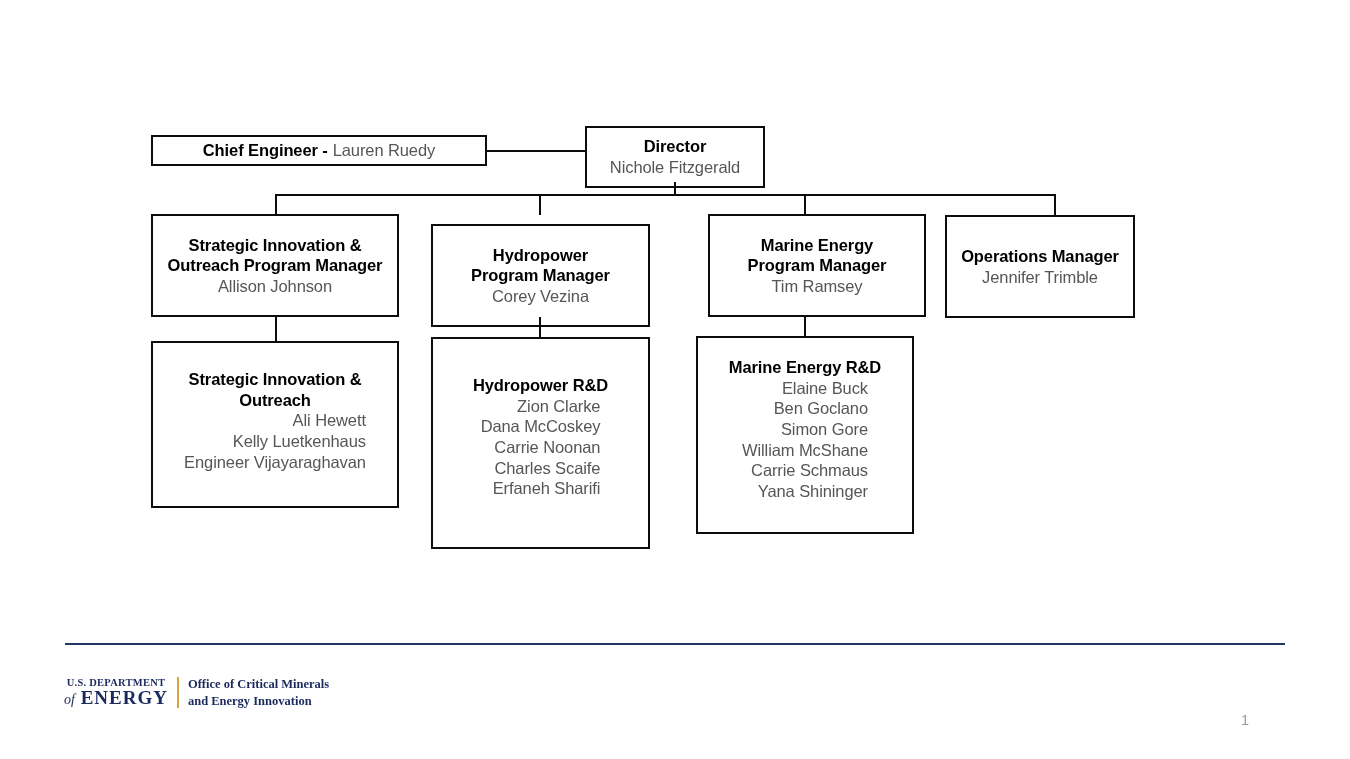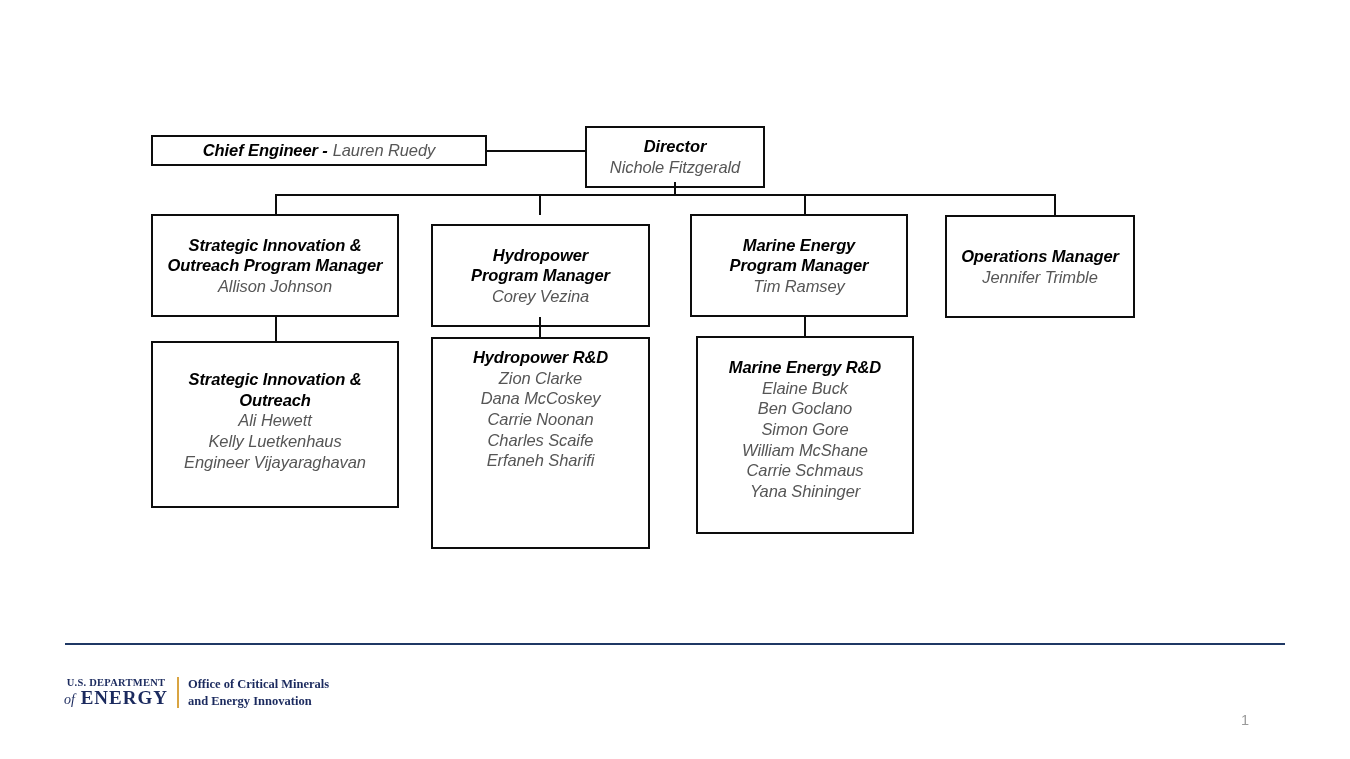--- a/index.html
+++ b/index.html
@@ -26,24 +26,23 @@
   
   .box {
     position: absolute;
     box-sizing: border-box;
     border: 2px solid #0d0d0d;
     background: #ffffff;
     display: flex;
     flex-direction: column;
     align-items: center;
     justify-content: center;
-    text-align: center;
+    text-align: right;
     line-height: 1.25;
     padding: 4px 6px;
-    font-style: italic;
   }
   .box .title {
     font-weight: bold;
     color: #000000;
     font-size: 16.5px;
     letter-spacing: -0.1px;
   }
   .box .name {
     font-weight: normal;
     color: #565656;
@@ -63,21 +62,21 @@
     justify-content: center;
     gap: 5px;
   }
 
   
   .box.roster-box {
     justify-content: flex-start;
     padding-top: 26px;
   }
   .box.roster-box.tight {
-    padding-top: 8px;
+    padding-top: 36px;
   }
 
   
   .line {
     position: absolute;
     background: #0d0d0d;
   }
   .line.h { height: 2px; }
   .line.v { width: 2px; }
 
@@ -176,21 +175,21 @@
     <span class="title">Outreach Program Manager</span>
     <span class="name">Allison Johnson</span>
   </div>
 
   <div class="box" style="left:431px; top:214px; width:219px; height:103px;margin-top:10px;">
     <span class="title">Hydropower</span>
     <span class="title">Program Manager</span>
     <span class="name">Corey Vezina</span>
   </div>
 
-  <div class="box" style="left:690px; top:214px; width:218px; height:103px;">
+  <div class="box" style="left:708px; top:214px; width:218px; height:103px;">
     <span class="title">Marine Energy</span>
     <span class="title">Program Manager</span>
     <span class="name">Tim Ramsey</span>
   </div>
 
   <div class="box" style="left:945px; top:215px; width:190px; height:103px;">
     <span class="title">Operations Manager</span>
     <span class="name">Jennifer Trimble</span>
   </div>
 

